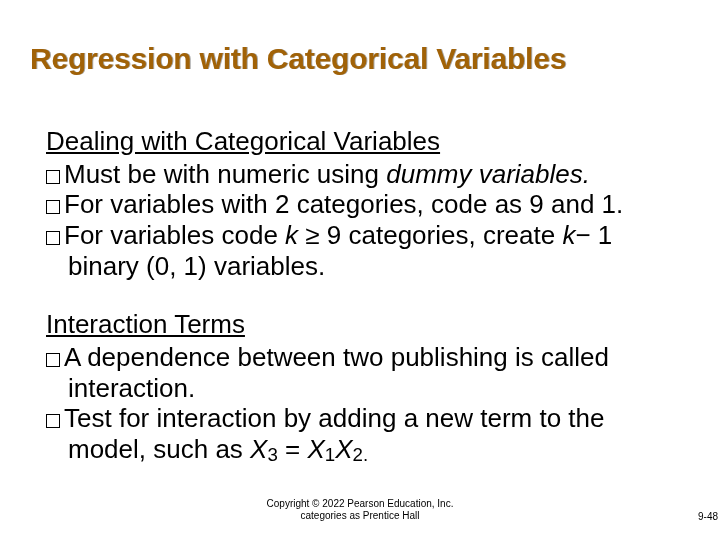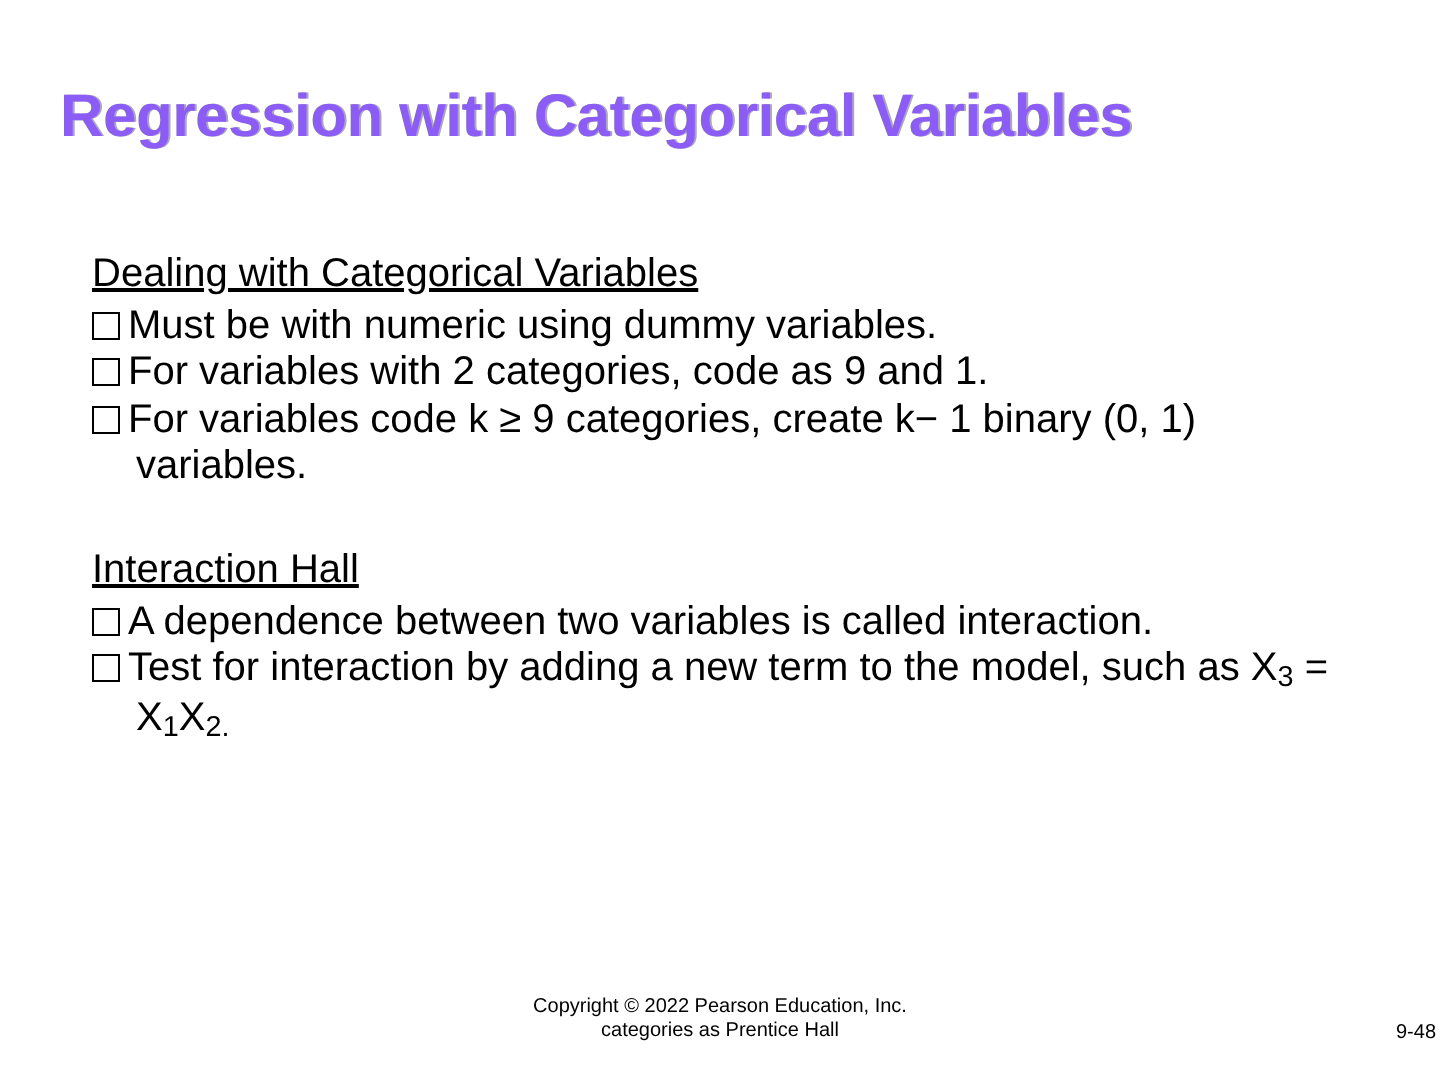--- a/index.html
+++ b/index.html
@@ -18,51 +18,51 @@
     height: 540px;
     position: relative;
     box-sizing: border-box;
   }
   .title {
     position: absolute;
     top: 42px;
     left: 30px;
     font-size: 30px;
     font-weight: bold;
-    color: #8b5cf6;
+    color: #a16207;
     text-shadow: 1px 0 0 #aaa;
     letter-spacing: -0.2px;
   }
   .body {
     position: absolute;
     top: 126px;
     left: 46px;
     right: 46px;
-    font-size: 20px;
+    font-size: 26px;
     line-height: 1.18;
   }
   .subhead {
     text-decoration: underline;
     margin-bottom: 2px;
   }
   .bullet {
     text-indent: -22px;
     padding-left: 22px;
     margin: 0;
   }
   .check {
     display: inline-block;
     width: 14px;
     height: 14px;
     border: 1.5px solid #000;
     margin-right: 4px;
     vertical-align: -1px;
     box-sizing: border-box;
   }
-  .italic { }
+  .italic { font-style: italic; }
   .section2 { margin-top: 28px; }
   .sub { font-size: 0.72em; vertical-align: -3px; }
   .footer-copy {
     position: absolute;
     bottom: 18px;
     left: 0;
     right: 0;
     text-align: center;
     font-size: 10px;
     line-height: 1.2;
@@ -91,24 +91,24 @@
 
     <p class="bullet">
       <span class="check"></span><span>For variables with 2 categories, code as 9 and 1.</span>
     </p>
 
     <p class="bullet">
       <span class="check"></span><span>For variables code </span><span class="italic">k</span><span> ≥ 9 categories, create </span><span class="italic">k</span><span>− 1 binary (0, 1) variables.</span>
     </p>
 
     <div class="section2">
-      <div class="subhead">Interaction Hall</div>
+      <div class="subhead">Interaction Terms</div>
 
       <p class="bullet">
-        <span class="check"></span><span>A dependence between two variables is called interaction.</span>
+        <span class="check"></span><span>A dependence between two publishing is called interaction.</span>
       </p>
 
       <p class="bullet">
         <span class="check"></span><span>Test for interaction by adding a new term to the model, such as </span><span class="italic">X</span><span class="sub">3</span><span> = </span><span class="italic">X</span><span class="sub">1</span><span class="italic">X</span><span class="sub">2.</span>
       </p>
     </div>
 
   </div>
 
   <div class="footer-copy">

